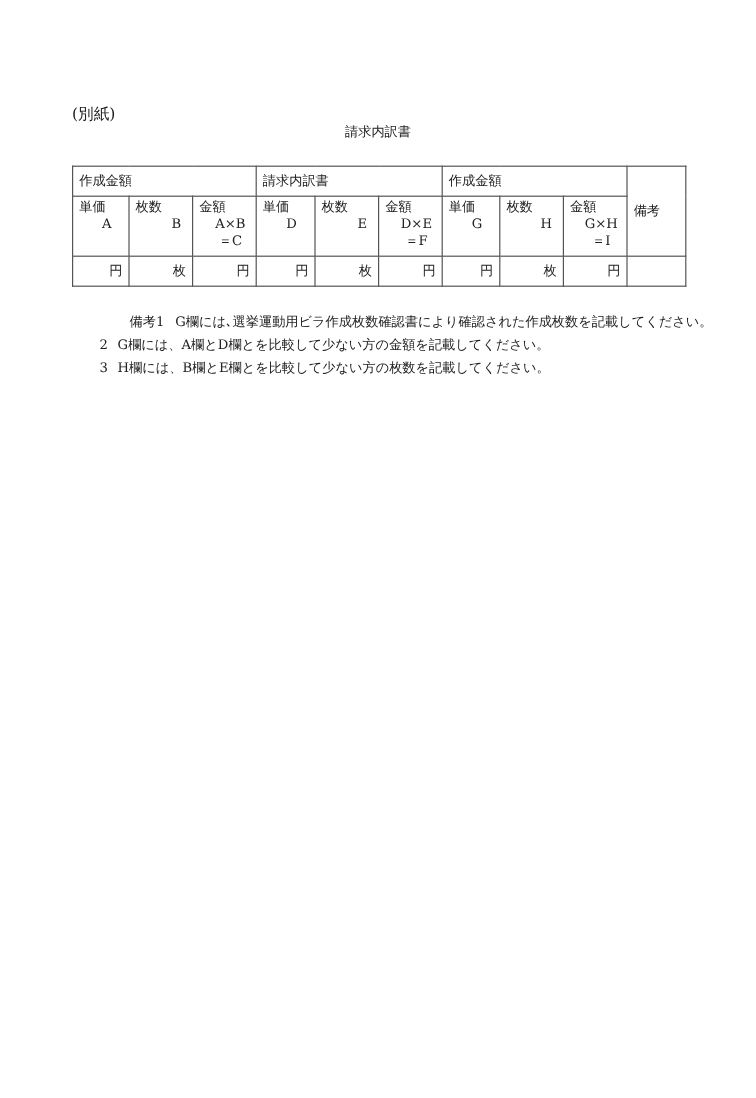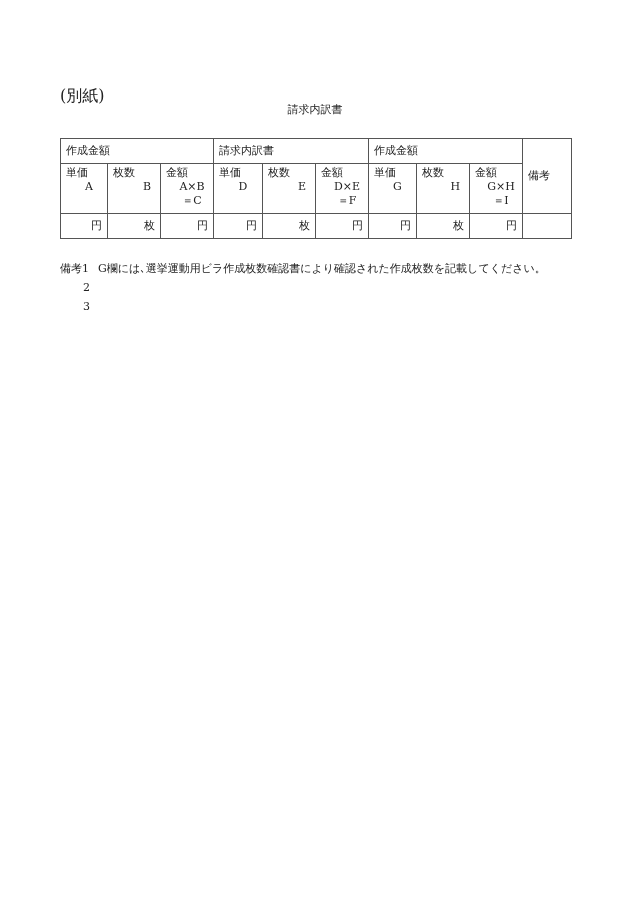--- a/index.html
+++ b/index.html
@@ -1,40 +1,40 @@
 <!DOCTYPE html>
 <html><head>
 <meta charset="utf-8">
 <style>
   html, body { margin: 0; padding: 0; background: #ffffff; }
   body {
     width: 630px; height: 915px; position: relative; overflow: hidden;
     font-family: "DejaVu Serif", "Liberation Serif", serif;
     color: #222222; font-size: 11px;
   }
-  .attach { position: absolute; left: 60px; top: 86px; font-size: 16px; }
+  .attach { position: absolute; left: 60px; top: 86px; font-size: 13px; }
   .title { position: absolute; left: 0; width: 630px; top: 102px; text-align: center; font-size: 11px; padding-left: 0; }
   .title span { position: relative; left: 0; }
   table.sheet {
     position: absolute; left: 60px; top: 138px; width: 511px;
     border-collapse: collapse; table-layout: fixed; font-size: 11px;
   }
   table.sheet td {
     border: 1px solid #555555; padding: 0 5px; vertical-align: top; line-height: 14px;
   }
   tr.h1 td { height: 24px; vertical-align: middle; }
   tr.h2 td { height: 47px; padding-top: 2px; }
   tr.d td { height: 24px; vertical-align: middle; text-align: right; }
   .lbl { display: block; text-align: left; }
   .sub { display: block; text-align: center; padding-left: 10px; }
   .sub-r { display: block; text-align: right; padding-right: 4px; }
   .notes { position: absolute; left: 60px; top: 259px; font-size: 11px; line-height: 19px; }
   .note-row { display: flex; white-space: nowrap; }
   .note-no { width: 38px; text-align: right; padding-right: 8px; box-sizing: border-box; }
-  .note-no.first { text-align: left; }
+  .note-no.first { text-align: left; margin-left: 48px; }
 </style>
 </head>
 <body>
 
 <div class="attach">(別紙)</div>
 <div class="title"><span>請求内訳書</span></div>
 
 <table class="sheet">
   <colgroup>
     <col style="width:47px">
@@ -111,17 +111,19 @@
 </tbody>
   </table>
 
 <div class="notes">
   <div class="note-row">
     <span class="note-no first">備考1</span>
     <span>G欄には､選挙運動用ビラ作成枚数確認書により確認された作成枚数を記載してください。</span>
   </div>
   <div class="note-row">
     <span class="note-no">2</span>
+    <span>G欄には、A欄とD欄とを比較して少ない方の金額を記載してください。</span>
   </div>
   <div class="note-row">
     <span class="note-no">3</span>
+    <span>H欄には、B欄とE欄とを比較して少ない方の枚数を記載してください。</span>
   </div>
 </div>
 
 </body></html>

